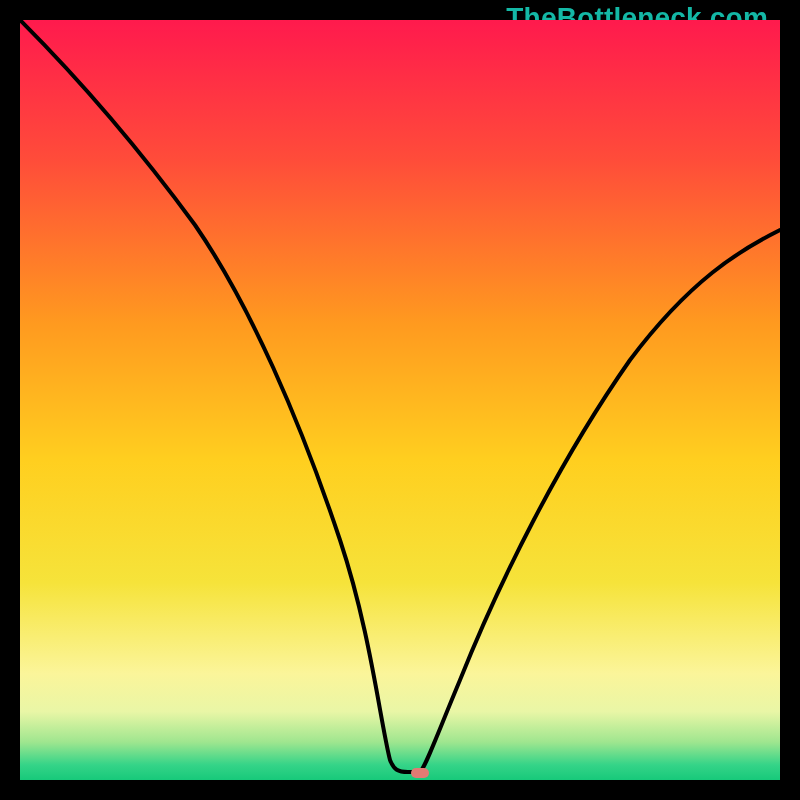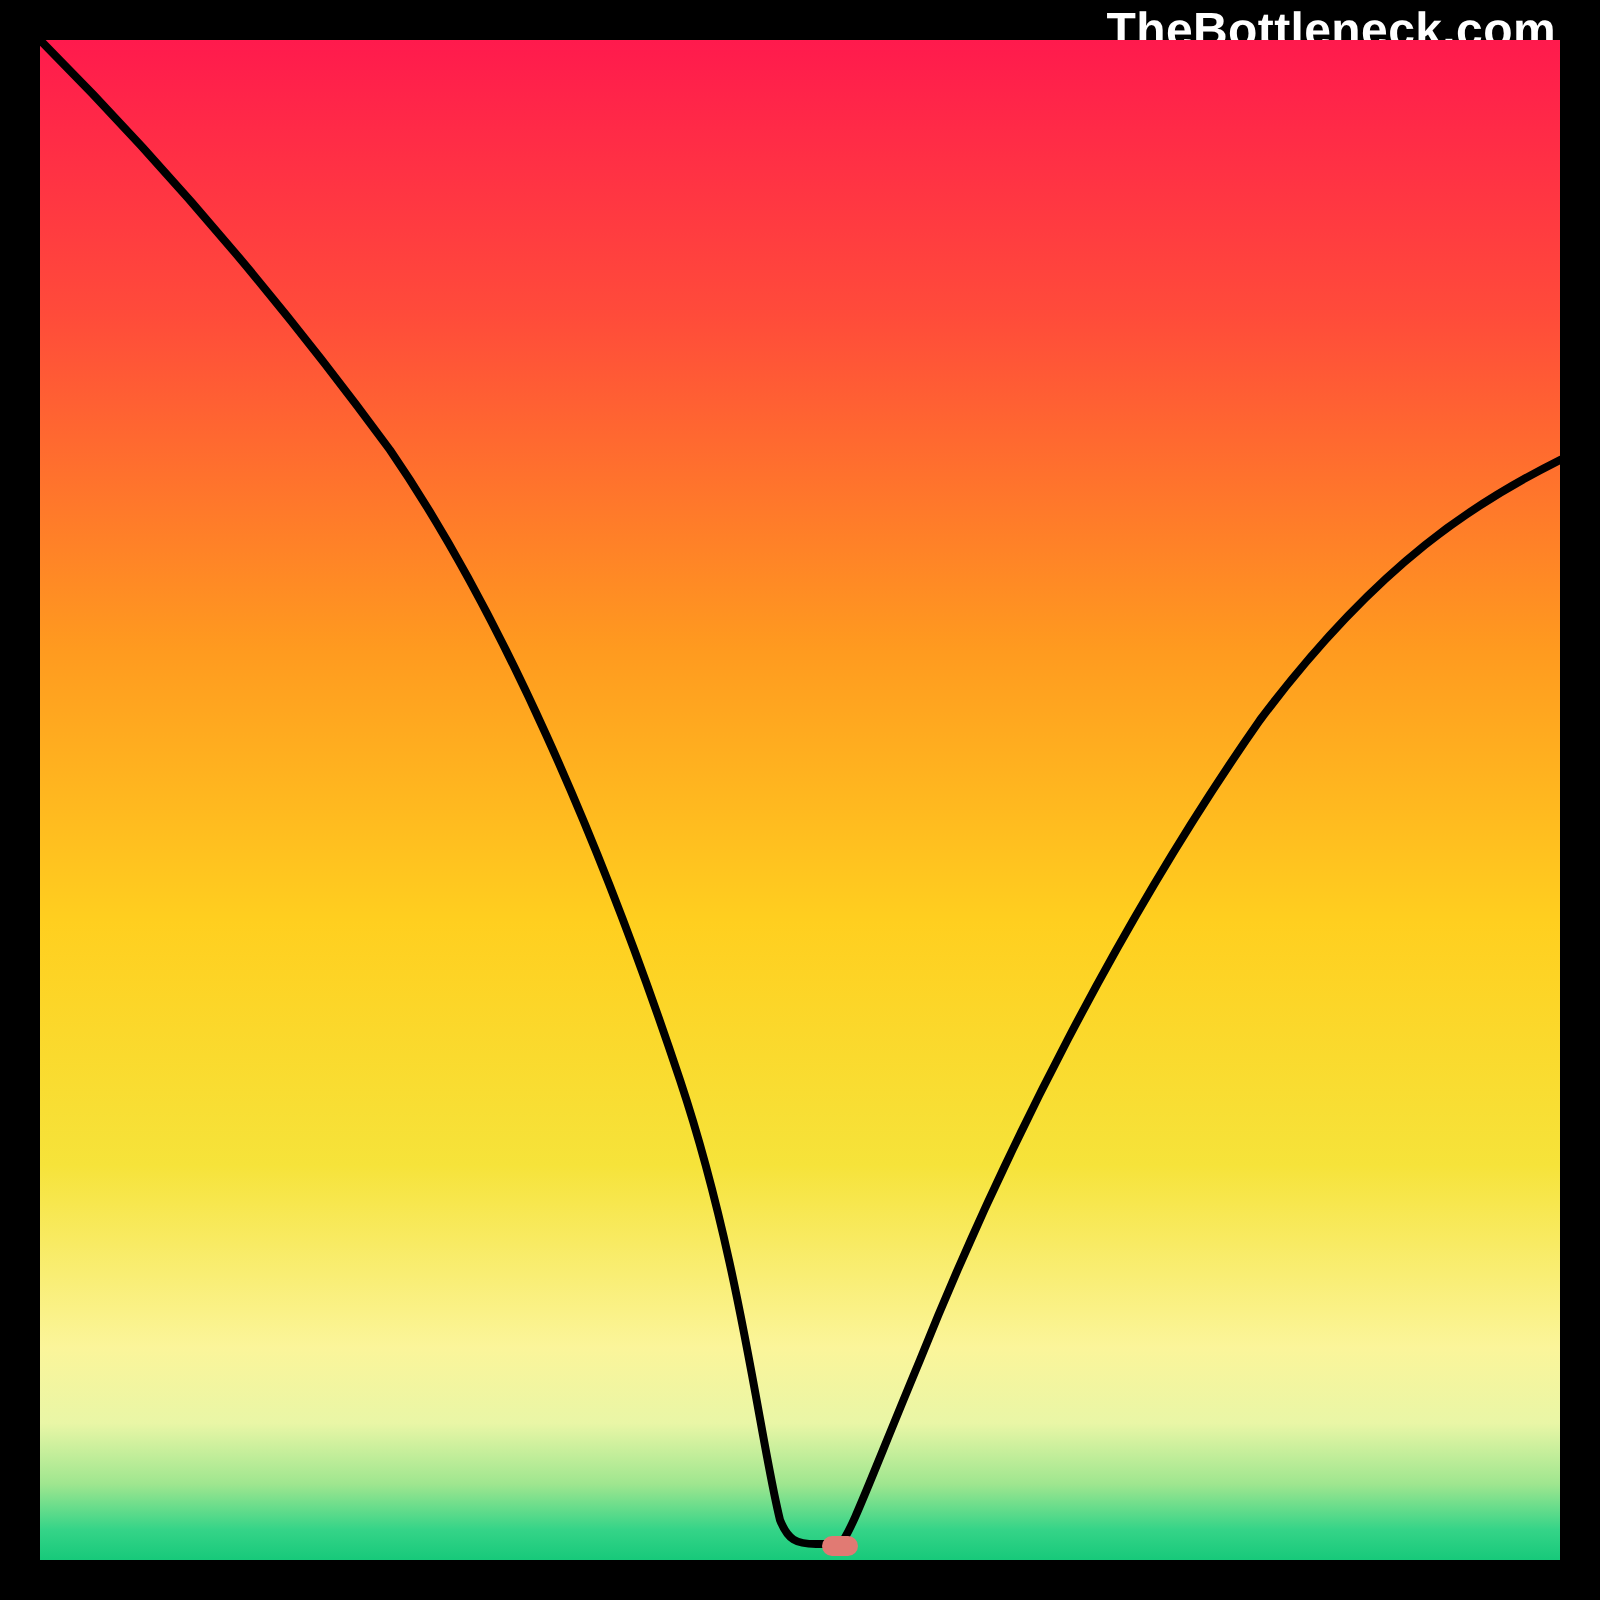--- a/index.html
+++ b/index.html
@@ -38,25 +38,25 @@
     position: absolute;
     width: 18px;
     height: 10px;
     border-radius: 5px;
     background: #e17a73;
     transform: translate(-50%, -50%);
   }
   .watermark {
     position: absolute;
     top: 2px;
-    right: 22px;
+    right: 32px;
     font-family: Arial, Helvetica, sans-serif;
-    font-size: 24px;
+    font-size: 28px;
     font-weight: 600;
-    color: #ffffff;
+    color: #14b8a6;
     letter-spacing: 0.2px;
     user-select: none;
   }
 </style>
 </head>
 <body>
 
 <div class="chart-wrap">
 
   <div class="watermark">TheBottleneck.com</div>

